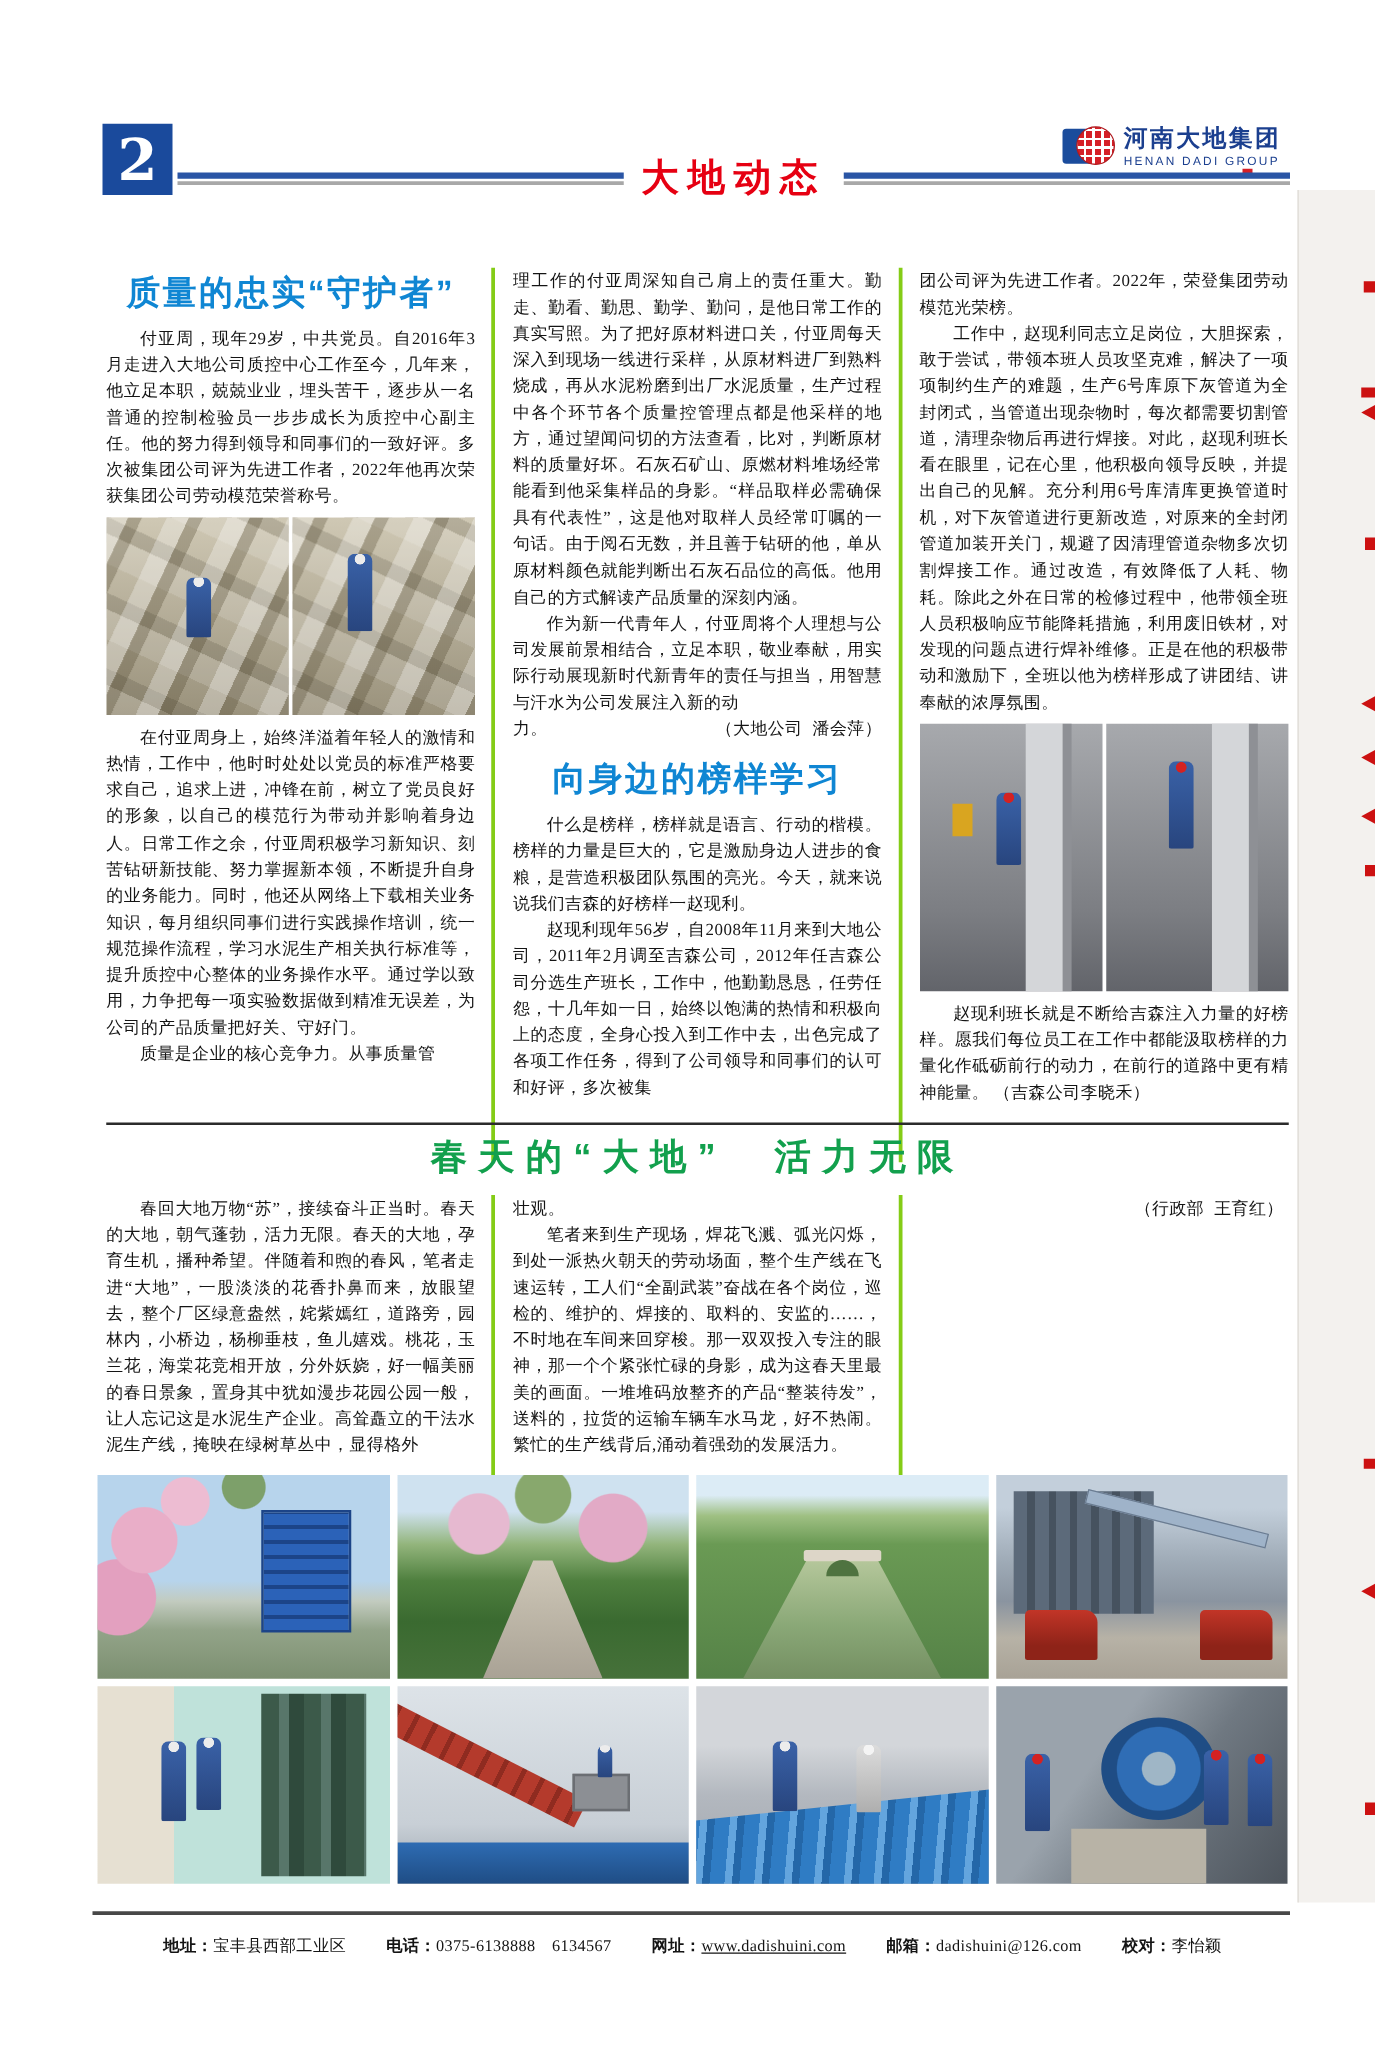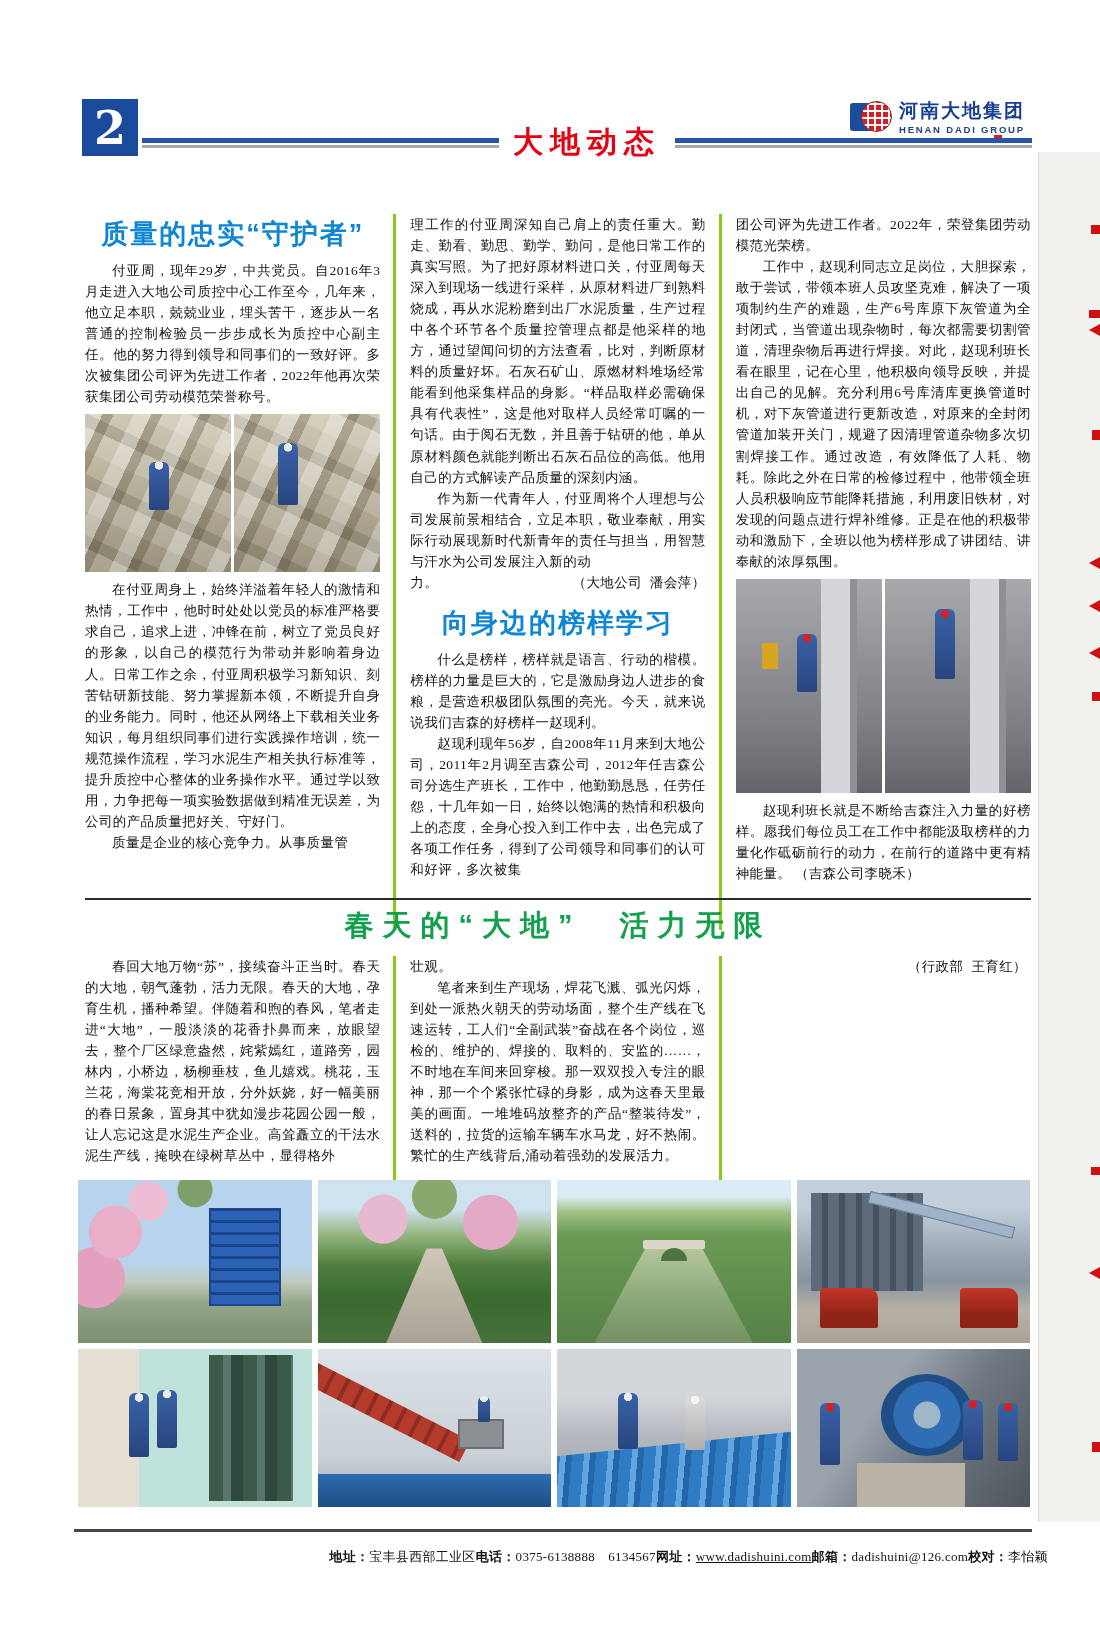--- a/index.html
+++ b/index.html
@@ -20,21 +20,21 @@
   .mark-sq { position:absolute; left:0; top:3px; width:27px; height:28px; background:#1b4c9c; border-radius:3px; }
   .mark-globe {
     position:absolute; right:0; top:1px; width:31px; height:31px; border-radius:50%;
     background:
       repeating-linear-gradient(0deg, rgba(255,255,255,0) 0 5px, #fff 5px 7px),
       repeating-linear-gradient(90deg, rgba(255,255,255,0) 0 5px, #fff 5px 7px),
       #d51f26;
     border:1px solid #b01b20;
   }
   .logo-cn { color:#1b3f8f; font-family:"Liberation Sans",sans-serif; font-weight:bold; font-size:19px; letter-spacing:2px; white-space:nowrap; }
-  .logo-en { color:#1b3f8f; font-family:"Liberation Sans",sans-serif; font-weight:bold; font-size:9.5px; letter-spacing:1.8px; white-space:nowrap; }
+  .logo-en { color:#1b3f8f; font-family:"Liberation Sans",sans-serif; font-weight:normal; font-size:9.5px; letter-spacing:1.8px; white-space:nowrap; }
   .logo-underline { margin-top:4px; height:3px; background:#1b4c9c; position:relative; }
   .logo-reddot { position:absolute; right:30px; top:-4px; width:8px; height:4px; background:#d51f26; }
   .rules { position:absolute; left:142px; top:122px; width:890px; display:flex; align-items:center; }
   .rule-seg { flex:1; display:flex; flex-direction:column; gap:2px; }
   .bar-blue { height:5px; background:#2a55a5; }
   .bar-gray { height:3px; background:#a8a8a8; }
   .section-title {
     margin:0 14px; font-family:"Liberation Sans",sans-serif; font-weight:bold;
     color:#e60012; font-size:30px; letter-spacing:7px; white-space:nowrap;
   }
@@ -149,22 +149,22 @@
     background:linear-gradient(#2e6cb3, #1f4d85); }
   .p-sheets { background: linear-gradient(#d3d6da 0 30%, #b3b8bf 55%, #a0a5ad); }
   .sheets { position:absolute; left:-4%; right:-4%; bottom:-8%; height:48%; transform:skewY(-6deg);
     background: repeating-linear-gradient(95deg, #2f7cc4 0 12px, #63a5de 12px 18px, #2467a8 18px 24px); }
   .p-motor { background: linear-gradient(125deg, #9aa3ac 0 35%, #6f7881 60%, #4d545c); }
   .ped { position:absolute; left:26%; bottom:0; width:46%; height:28%; background:#b8b3a6; }
   .motor { position:absolute; left:36%; top:16%; width:92px; height:82px; border-radius:50%;
     background: radial-gradient(circle at 50% 50%, #9fb6c6 0 13px, #2f6db5 14px 33px, #1f4d85 34px 100%); }
   
   .footline { position:absolute; left:74px; top:1529px; width:958px; height:3px; background:#474747; }
-  .footer { position:absolute; left:102px; top:1548px; width:946px; display:flex; justify-content:flex-end;
-    font-size:13px; letter-spacing:0.3px; }
+  .footer { position:absolute; left:81px; top:1548px; width:946px; display:flex; justify-content:center;
+    font-size:13px; letter-spacing:0.3px;gap:32px; }
   .f-label { font-family:"Liberation Sans",sans-serif; font-weight:bold; }
   .f-url { text-decoration:underline; }
 </style>
 </head>
 <body>
 
 <div id="page">
 
   <div class="pagenum">
     <span>2</span>

